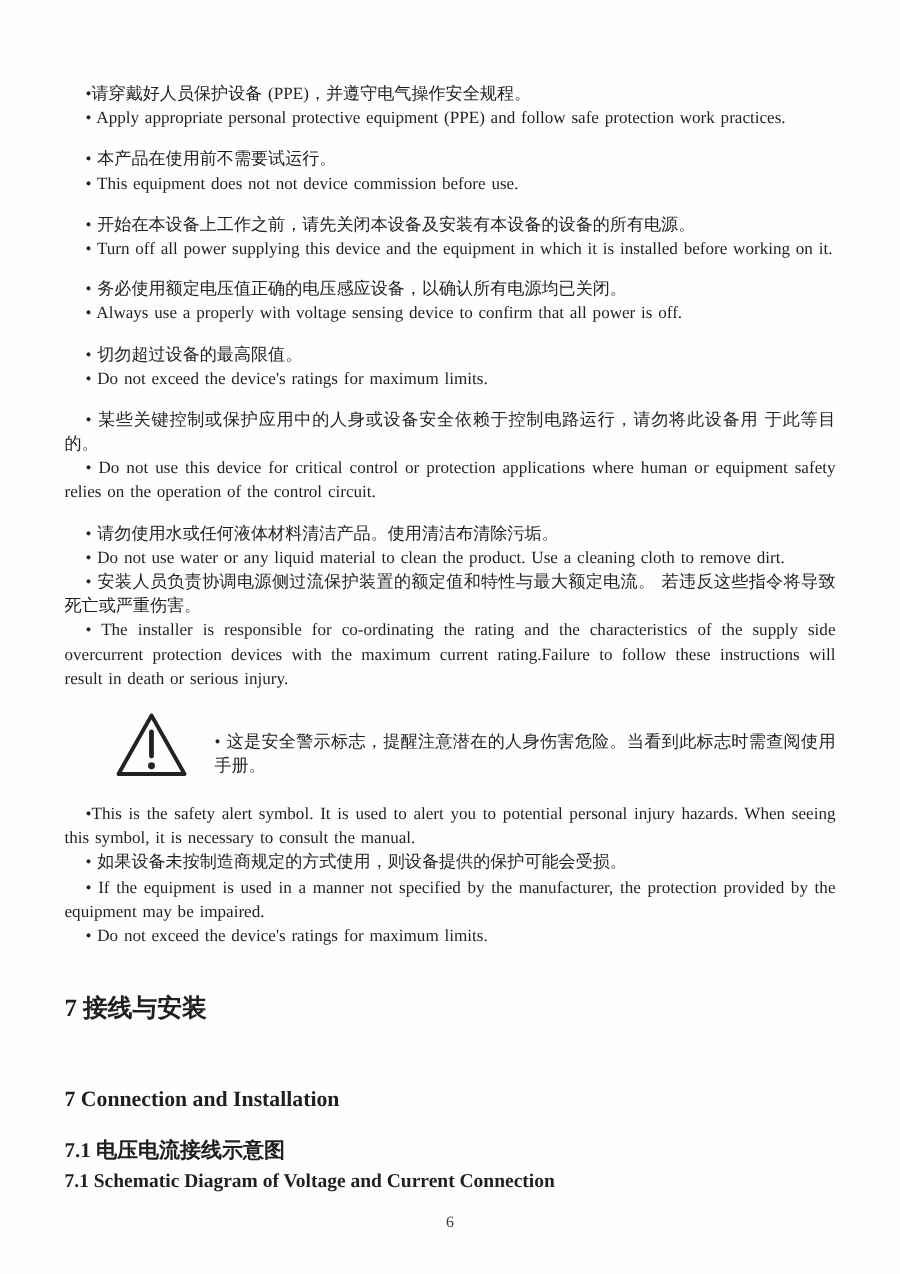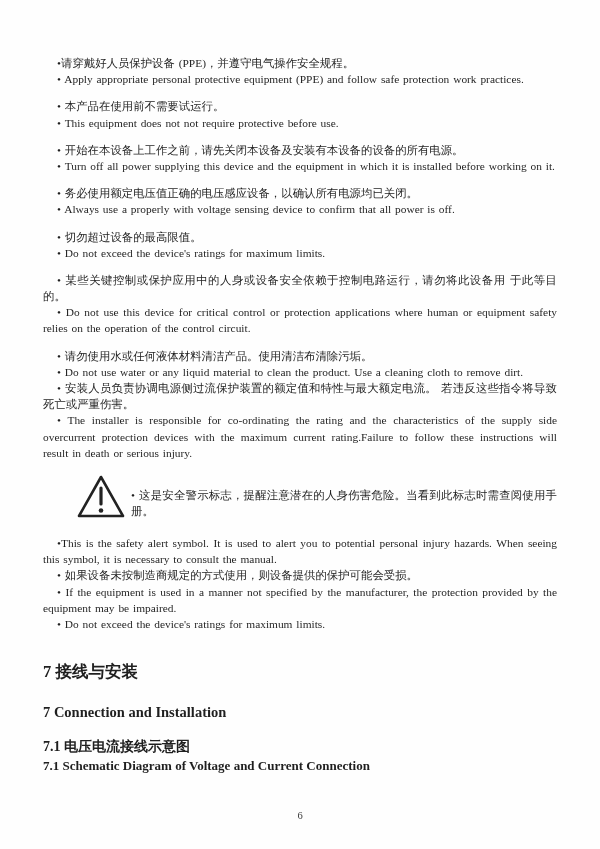--- a/index.html
+++ b/index.html
@@ -28,39 +28,39 @@
     text-align: justify;
     text-indent: 14px;
     word-spacing: 1px;
   }
   .pair { margin-bottom: 11px; }
   .pair.tight { margin-bottom: 0; }
 
   .alert-row {
     display: flex;
     align-items: flex-end;
-    gap: 4px;
+    gap: 16px;
     margin: 12px 0 15px 32px;
     justify-content: flex-end;
   }
   .alert-row svg { flex: 0 0 auto; display: block; }
   .alert-row p.body-line {
     text-indent: 0;
     margin-bottom: 1px;
   }
   .alert-en { margin-bottom: 11px; }
 
   .h-section-zh {
     margin: 30px 0 0 0;
     font-size: 16.5px;
     font-weight: bold;
     line-height: 1.2;
   }
   .h-section-en {
-    margin: 22px 0 0 0;
+    margin: 43px 0 0 0;
     font-size: 14.5px;
     font-weight: bold;
     line-height: 1.2;
   }
   .h-sub-zh {
     margin: 17px 0 0 0;
     font-size: 14px;
     font-weight: bold;
     line-height: 1.25;
   }
@@ -86,21 +86,21 @@
 <div class="page">
   <div class="content">
 
     <div class="pair">
       <p class="body-line">•请穿戴好人员保护设备 (PPE)，并遵守电气操作安全规程。</p>
       <p class="body-line">• Apply appropriate personal protective equipment (PPE) and follow safe protection work practices.</p>
     </div>
 
     <div class="pair">
       <p class="body-line">• 本产品在使用前不需要试运行。</p>
-      <p class="body-line">• This equipment does not not require protective before use.</p>
+      <p class="body-line">• This equipment does not not device commission before use.</p>
     </div>
 
     <div class="pair">
       <p class="body-line">• 开始在本设备上工作之前，请先关闭本设备及安装有本设备的设备的所有电源。</p>
       <p class="body-line">• Turn off all power supplying this device and the equipment in which it is installed before working on it.</p>
     </div>
 
     <div class="pair">
       <p class="body-line">• 务必使用额定电压值正确的电压感应设备，以确认所有电源均已关闭。</p>
       <p class="body-line">• Always use a properly with voltage sensing device to confirm that all power is off.</p>

